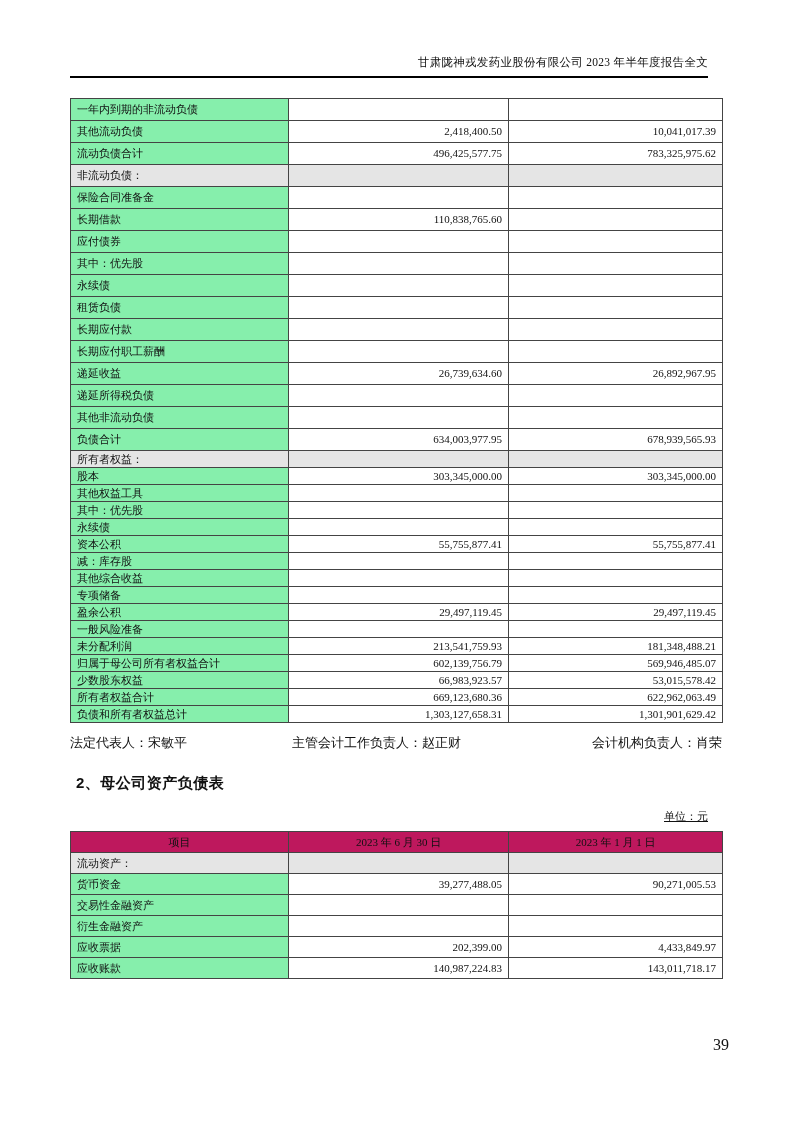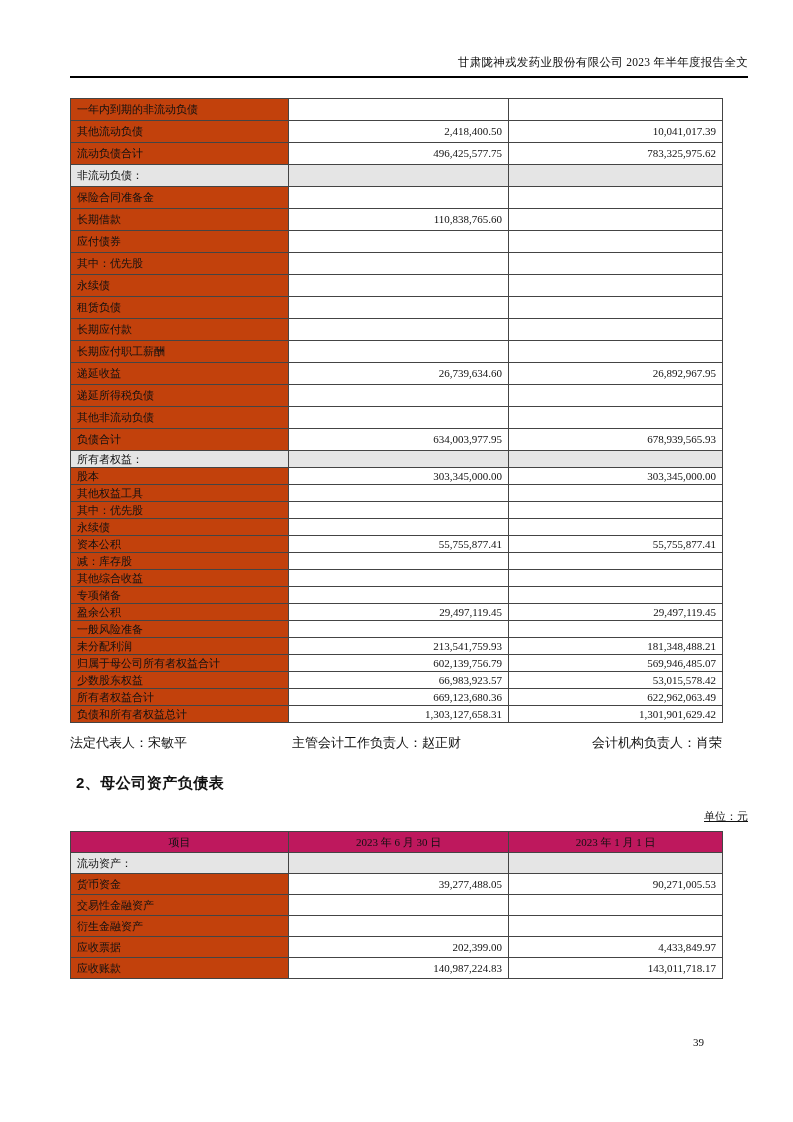--- a/index.html
+++ b/index.html
@@ -6,21 +6,21 @@
   body {
     width: 793px; height: 1122px;
     font-family: "Liberation Serif", "DejaVu Serif", serif;
     color: #111;
     position: relative;
     overflow: hidden;
   }
   .page {
     box-sizing: border-box;
     width: 793px; height: 930px;
-    padding: 55px 45px 0 70px;
+    padding: 55px 85px 0 70px;
     position: relative;
     border-radius: 23px;
   }
   .page-header {
     text-align: right;
     font-size: 11.5px;
     letter-spacing: 0.3px;
     padding-bottom: 6px;
     border-bottom: 2px solid #000;
     white-space: nowrap;
@@ -34,21 +34,21 @@
   table.fin-table td, table.fin-table th {
     border: 1px solid #444;
     padding: 0 6px;
     vertical-align: middle;
     overflow: hidden;
     white-space: nowrap;
     line-height: 1.1;
   }
   table.fin-table tr { height: 22px; }
   table.fin-table tr.compact { height: 17px; }
-  table.fin-table td.label { background: #c2410c; text-align: left; }
+  table.fin-table td.label { background: #86efac; text-align: left; }
   table.fin-table td.val { background: #ffffff; text-align: right; }
   table.fin-table tr.section td { background: #e5e5e5; }
   table.fin-table th {
     background: #be185d;
     font-weight: normal;
     text-align: center;
   }
   td.ind0 { padding-left: 5px; }
   td.ind1 { padding-left: 16px; }
   td.ind2 { padding-left: 27px; }
@@ -73,22 +73,22 @@
     margin-top: 16px;
     margin-bottom: 7px;
     text-align: right;
     font-size: 11px;
     text-decoration: underline;
   }
   #table2 tr { height: 21px; }
   .page-number {
     position: absolute;
     top: 1036px;
-    right: 89px;
-    font-size: 11px;
+    right: 64px;
+    font-size: 16px;
   }
 </style>
 </head>
 <body>
 
 <div class="page">
 
   <div class="page-header">甘肃陇神戎发药业股份有限公司 2023 年半年度报告全文</div>
 
   <table class="fin-table" id="table1">

